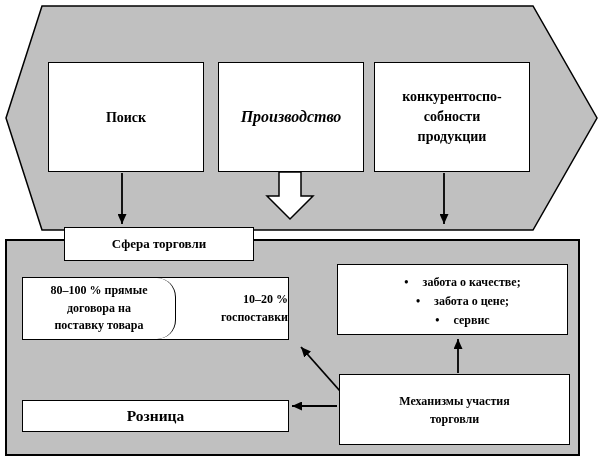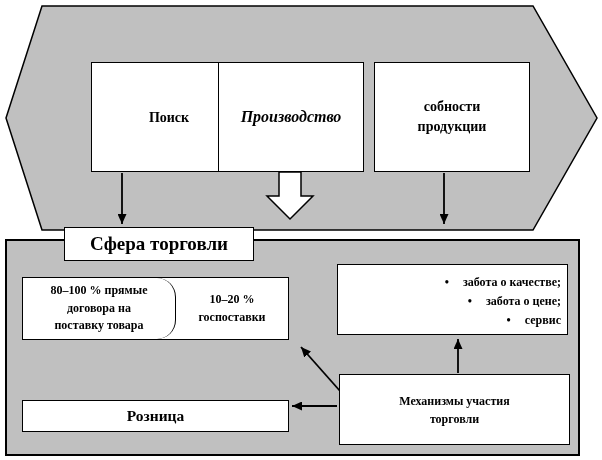--- a/index.html
+++ b/index.html
@@ -28,31 +28,31 @@
     box-sizing: border-box;
     background: #ffffff;
     border: 1.5px solid #000000;
     display: flex;
     flex-direction: column;
     align-items: center;
     justify-content: center;
     text-align: center;
     font-weight: 700;
   }
-  .box-search        { left: 48px;  top: 62px;  width: 156px; height: 110px; font-size: 14px; line-height: 1.5; margin-left: 43px; }
+  .box-search        { left: 48px;  top: 62px;  width: 156px; height: 110px; font-size: 14px; line-height: 1.5; }
   .box-production    { left: 218px; top: 62px;  width: 146px; height: 110px; font-size: 16px; font-style: italic; }
   .box-competitive   { left: 374px; top: 62px;  width: 156px; height: 110px; font-size: 14px; line-height: 1.42; }
-  .box-trade         { left: 64px;  top: 227px; width: 190px; height: 34px;  font-size: 19px; }
+  .box-trade         { left: 64px;  top: 227px; width: 190px; height: 34px;  font-size: 13px; }
   .box-contracts     { left: 22px;  top: 277px; width: 267px; height: 63px;  font-size: 12px; line-height: 1.45;
                        flex-direction: row; align-items: stretch; padding: 0; }
   .cell              { display: flex; flex-direction: column; align-items: center; justify-content: center; text-align: center; }
   .cell-direct       { width: 153px; border-right: 1.5px solid #000000; box-sizing: border-box; border-radius: 19px; }
-  .cell-state        { flex: 1; }
+  .cell-state        { flex: 1; align-items: flex-end; }
   .box-care          { left: 337px; top: 264px; width: 231px; height: 71px; font-size: 12px;
-                       align-items: flex-end; justify-content: flex-start; padding: 8px 6px 0 26px; text-align: left; }
+                       align-items: center; justify-content: flex-start; padding: 8px 6px 0 26px; text-align: left; }
   .care-item         { display: flex; gap: 14px; line-height: 19px; }
   .bullet-icon::before { content: "\2022"; font-weight: 700; }
   .box-retail        { left: 22px;  top: 389px; width: 267px; height: 32px; font-size: 15.5px; margin-top: 11px; }
   .box-mechanisms    { left: 339px; top: 374px; width: 231px; height: 71px; font-size: 12px; line-height: 1.5; }
   .line-text { white-space: nowrap; }
 </style>
 </head>
 <body>
 
 <div class="canvas">
@@ -83,20 +83,21 @@
 
   <div class="box box-search">
     <div class="line-text">Поиск</div>
   </div>
 
   <div class="box box-production">
     <div class="line-text">Производство</div>
   </div>
 
   <div class="box box-competitive">
+    <div class="line-text">конкурентоспо-</div>
     <div class="line-text">собности</div>
     <div class="line-text">продукции</div>
   </div>
 
   <div class="box box-trade">
     <div class="line-text">Сфера торговли</div>
   </div>
 
   <div class="box box-contracts">
     <div class="cell cell-direct">

